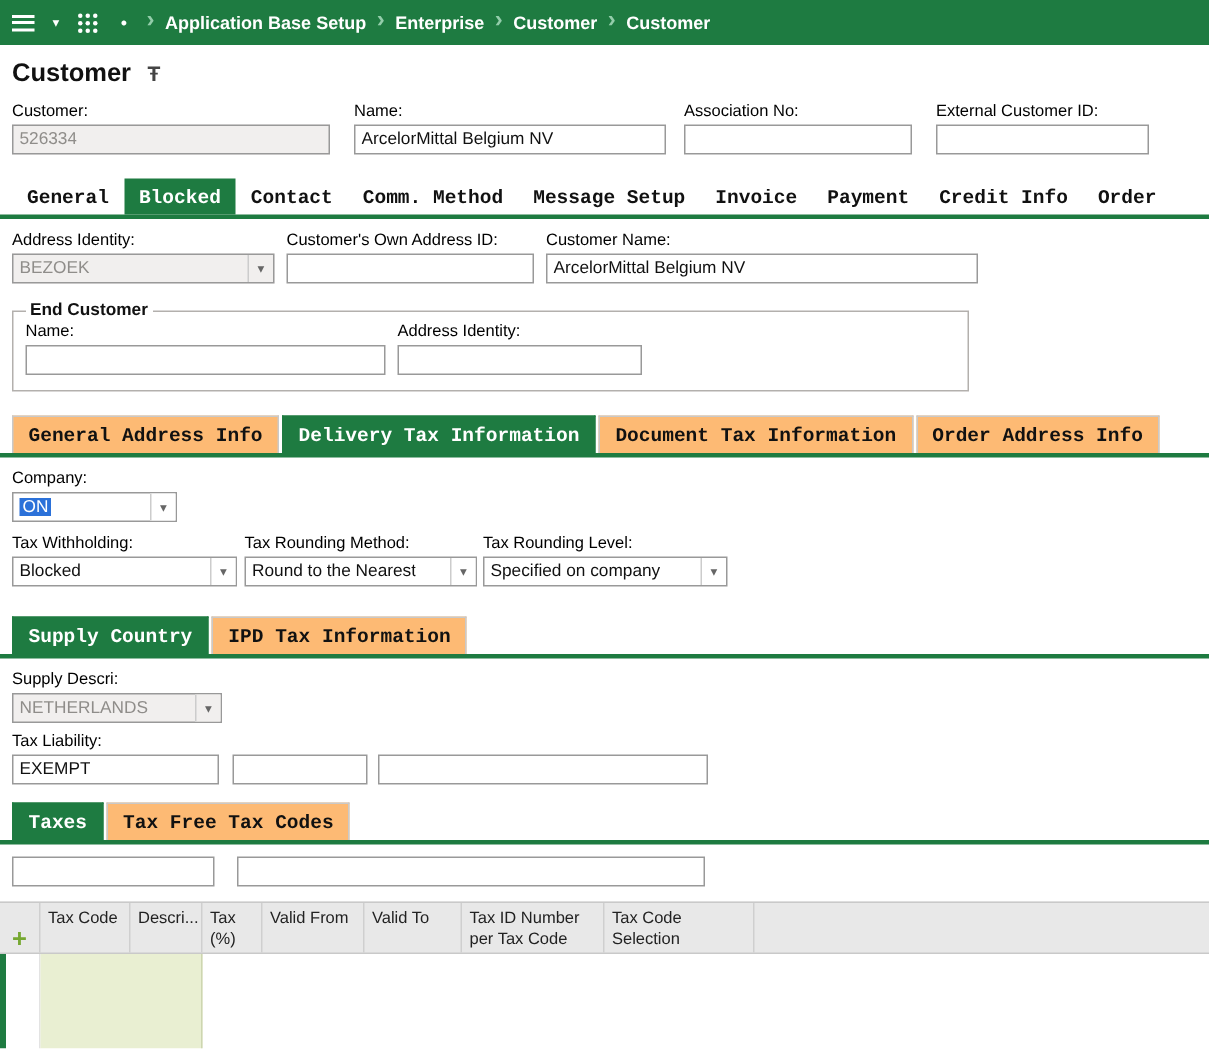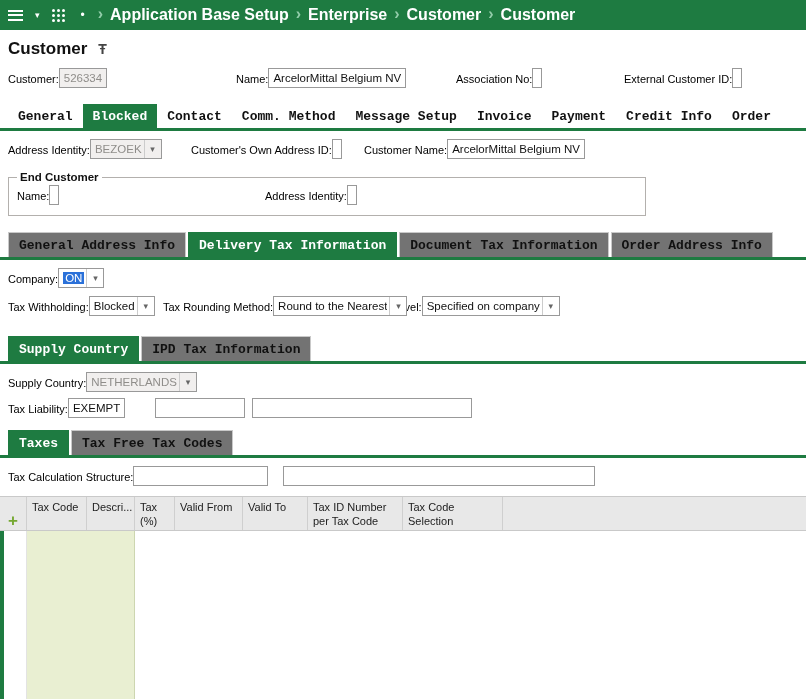--- a/index.html
+++ b/index.html
@@ -16,30 +16,30 @@
     height: 30px; flex: 0 0 30px; background: #1e7b41;
     display: flex; align-items: center; padding: 0 8px; color: #fff;
   }
   .burger { width: 15px; height: 11px; border-top: 2px solid #fff; border-bottom: 2px solid #fff; position: relative; margin-right: 12px; cursor: pointer; }
   .burger:after { content: ""; position: absolute; left: 0; right: 0; top: 2.5px; height: 2px; background: #fff; }
   .tb-caret { font-size: 9px; margin-right: 12px; cursor: pointer; }
   .grid-icon { display: grid; grid-template-columns: repeat(3, 3px); gap: 2px; margin-right: 16px; cursor: pointer; }
   .grid-icon i { width: 3px; height: 3px; background: #fff; border-radius: 50%; }
   .tb-bullet { font-size: 12px; margin-right: 6px; }
   .chev { color: #93cdaa; font-size: 16px; font-weight: bold; margin: 0 7px; line-height: 1; transform: translateY(-1px); }
-  .crumb { font-weight: bold; font-size: 16px; white-space: nowrap; cursor: pointer; }
+  .crumb { font-weight: bold; font-size: 12px; white-space: nowrap; cursor: pointer; }
 
   
   .title-row { display: flex; align-items: center; padding: 9px 8px 3px; }
   .title-row h1 { font-size: 17px; font-weight: bold; color: #111; }
   .pin { margin-left: 11px; font-size: 14px; font-weight: bold; color: #444; cursor: pointer; }
 
   
   .frow { display: flex; align-items: flex-end; padding-left: 8px; }
-  .field { display: flex; flex-direction: row; align-items: flex-end; }
+  .field { display: flex; flex-direction: column; }
   .field > label { font-size: 11px; color: #000; margin-bottom: 3px; white-space: nowrap; }
   .hbox { display: flex; }
   .tbox {
     height: 20px; border: 1px solid #999; background: #fff;
     display: flex; align-items: center; padding: 0 4px;
     font-size: 11.5px; position: relative; cursor: text;
   }
   .tbox .val { white-space: nowrap; overflow: hidden; }
   .readonly { background: #f1efee; color: #8f8d8a; }
   .combo { padding-right: 19px; cursor: default; }
@@ -48,21 +48,21 @@
     display: flex; align-items: center; justify-content: center;
     color: #666; font-size: 9px; border-left: 1px solid #ccc; background: #fff; cursor: pointer;
   }
   .readonly.combo .arrow { background: #f1efee; }
   .sel-text { background: #2b71d9; color: #fff; padding: 0 2px; }
 
   
   .tabbar { display: flex; align-items: flex-end; border-bottom: 3px solid #1e7b41; padding-left: 8px; }
   .tab { padding: 5px 10px 4px; font-weight: bold; font-size: 13px; white-space: nowrap; cursor: pointer; color: #111; font-family: Liberation Mono, monospace; }
   .tab.selected { background: #1e7b41; color: #fff; }
-  .subtabs .tab { border: 1px solid #c9c9c9; border-bottom: none; margin-right: 2px; background: #737373; }
+  .subtabs .tab { border: 1px solid #c9c9c9; border-bottom: none; margin-right: 2px; background: #fdba74; }
   .subtabs .tab.selected { background: #1e7b41; border-color: #1e7b41; color: #fff; }
   .tab.gap-left { margin-left: 18px; }
 
   
   fieldset.endcust { width: 638px; margin: 12px 0 0 8px; border: 1px solid #b3b0ad; padding: 2px 8px 10px; }
   fieldset.endcust legend { font-weight: bold; font-size: 11.5px; padding: 0 3px; }
 
   
   .grid { margin-top: 10px; flex: 1; display: flex; flex-direction: column; min-height: 0; }
   .grid-header { display: flex; background: #e8e8e8; border-top: 1px solid #c9c9c9; border-bottom: 1px solid #c9c9c9; height: 35px; flex: 0 0 35px; }
@@ -235,21 +235,21 @@
     </div>
   </div>
 
   <div class="tabbar subtabs mt20">
     <div class="tab selected">Supply Country</div>
     <div class="tab">IPD Tax Information</div>
   </div>
 
   <div class="frow mt8">
     <div class="field" style="width:140px">
-      <label>Supply Country:</label>
+      <label>Supply Descri:</label>
       <div class="tbox combo readonly">
         <span class="val">NETHERLANDS</span>
         <span class="arrow">▾</span>
       </div>
     </div>
   </div>
 
   <div class="frow mt6">
     <div class="field" style="width:138px;margin-right:9px">
       <label>Tax Liability:</label>
@@ -269,21 +269,20 @@
     </div>
   </div>
 
   <div class="tabbar subtabs mt12">
     <div class="tab selected">Taxes</div>
     <div class="tab">Tax Free Tax Codes</div>
   </div>
 
   <div class="frow mt8">
     <div class="field">
-      <label>Tax Calculation Structure:</label>
       <div class="hbox">
         <div class="tbox" style="width:135px;margin-right:15px">
             <span class="val"></span>
           </div>
         <div class="tbox" style="width:312px">
             <span class="val"></span>
           </div>
       </div>
     </div>
   </div>

